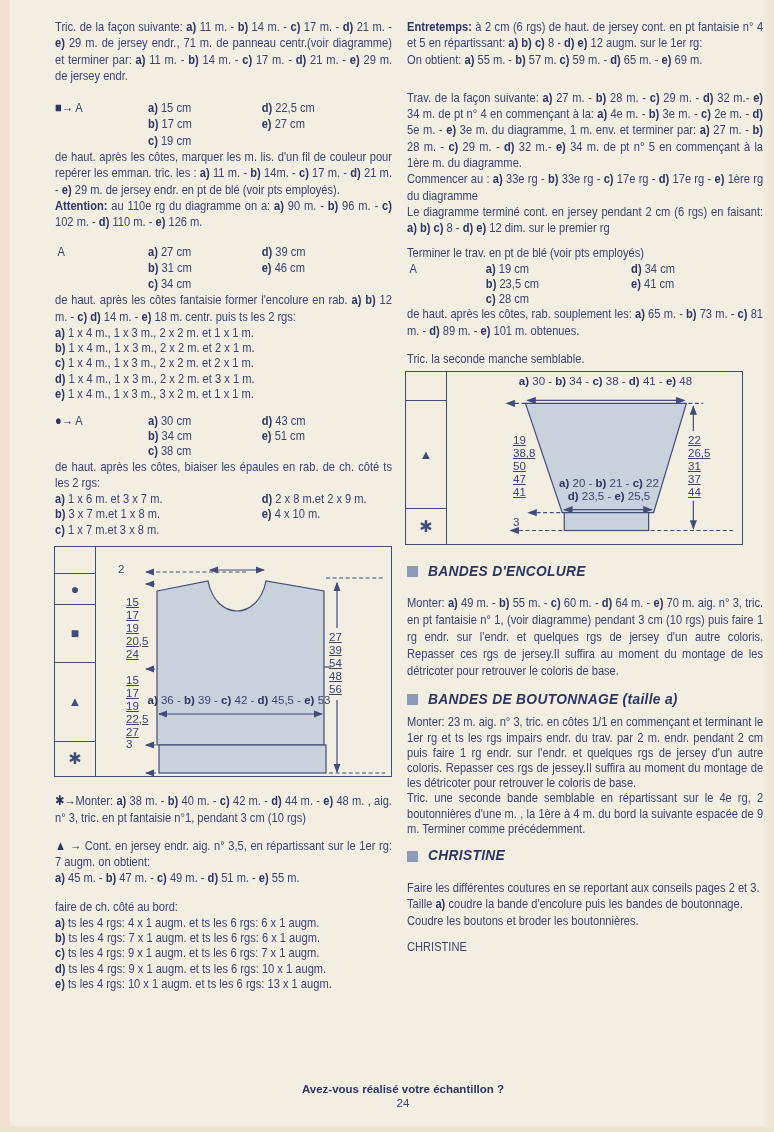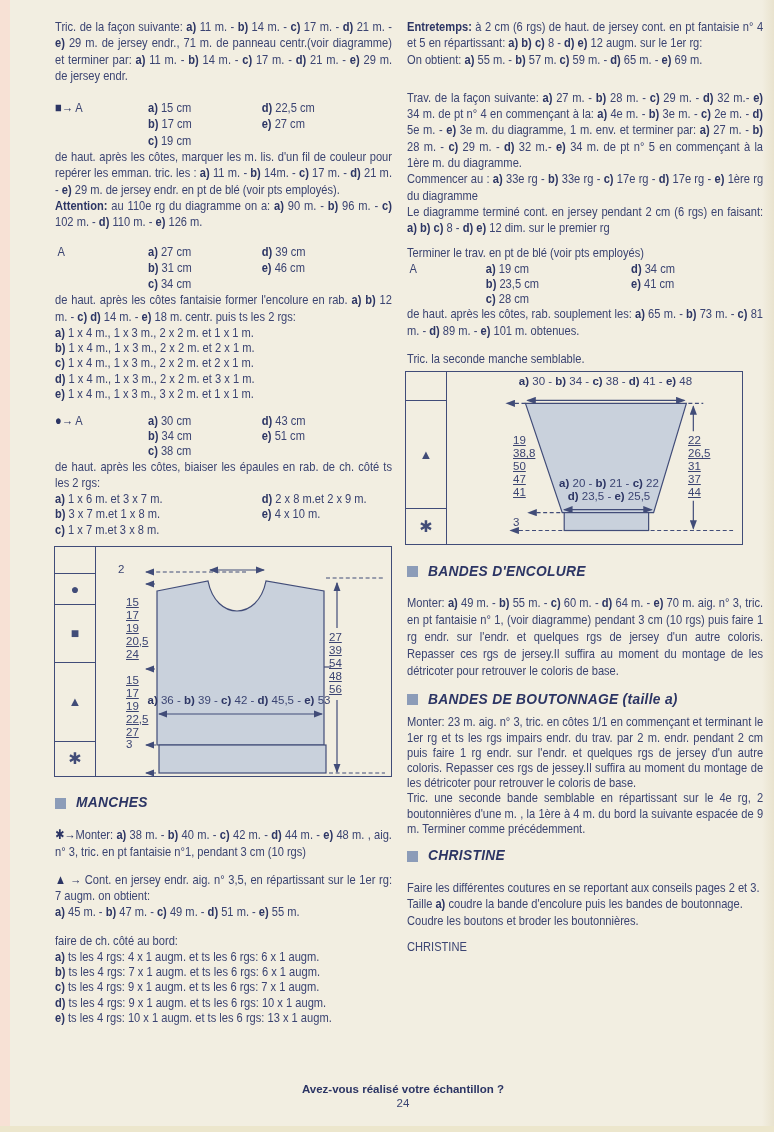--- a/index.html
+++ b/index.html
@@ -193,24 +193,20 @@
             <div>27</div>
             <div>39</div>
             <div>54</div>
             <div>48</div>
             <div>56</div>
           </div>
         <div class="dlabel tc" style="left:38px;width:210px;top:147px"><b>a)</b> 36 - <b>b)</b> 39 - <b>c)</b> 42 - <b>d)</b> 45,5 - <b>e)</b> 53</div>
       </div>
     </div>
 
-    <div class="heading" style="margin-top:19px">
-      <span class="sq"></span>
-      <span>MANCHES</span>
-    </div>
 
     <div class="condense" style="margin-top:15px">
       <p class="j lh17"><span class="sym-ic">✱→</span><span>Monter: <b>a)</b> 38 m. - <b>b)</b> 40 m. - <b>c)</b> 42 m. - <b>d)</b> 44 m. - <b>e)</b> 48 m. , aig. n° 3, tric. en pt fantaisie n°1, pendant 3 cm (10 rgs)</span></p>
       <p class="j" style="margin-top:12px"><span class="sym-ic">▲ → </span><span>Cont. en jersey endr. aig. n° 3,5, en répartissant sur le 1er rg: 7 augm. on obtient:</span></p>
       <p><b>a)</b> 45 m. - <b>b)</b> 47 m. - <b>c)</b> 49 m. - <b>d)</b> 51 m. - <b>e)</b> 55 m.</p>
       <p style="margin-top:12px">faire de ch. côté au bord:</p>
       <div class="tight">
           <div><b>a)</b> ts les 4 rgs: 4 x 1 augm. et ts les 6 rgs: 6 x 1 augm.</div>
           <div><b>b)</b> ts les 4 rgs: 7 x 1 augm. et ts les 6 rgs: 6 x 1 augm.</div>
           <div><b>c)</b> ts les 4 rgs: 9 x 1 augm. et ts les 6 rgs: 7 x 1 augm.</div>

